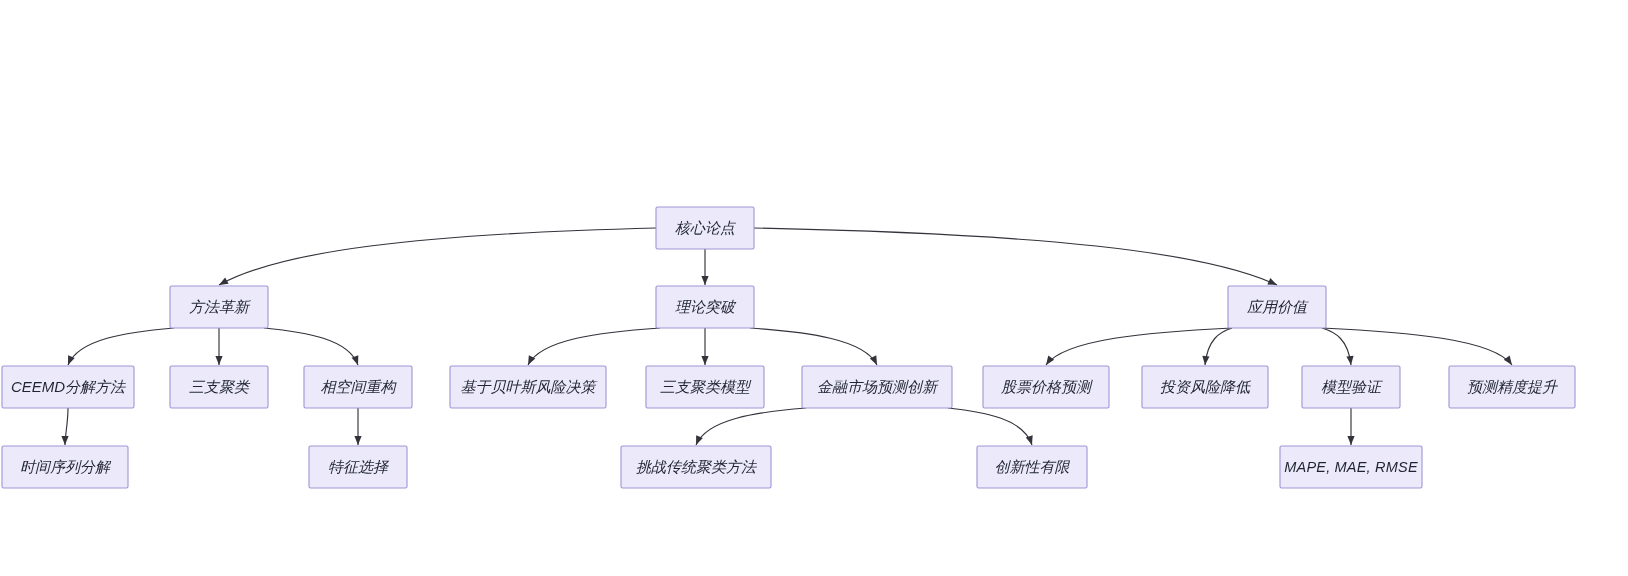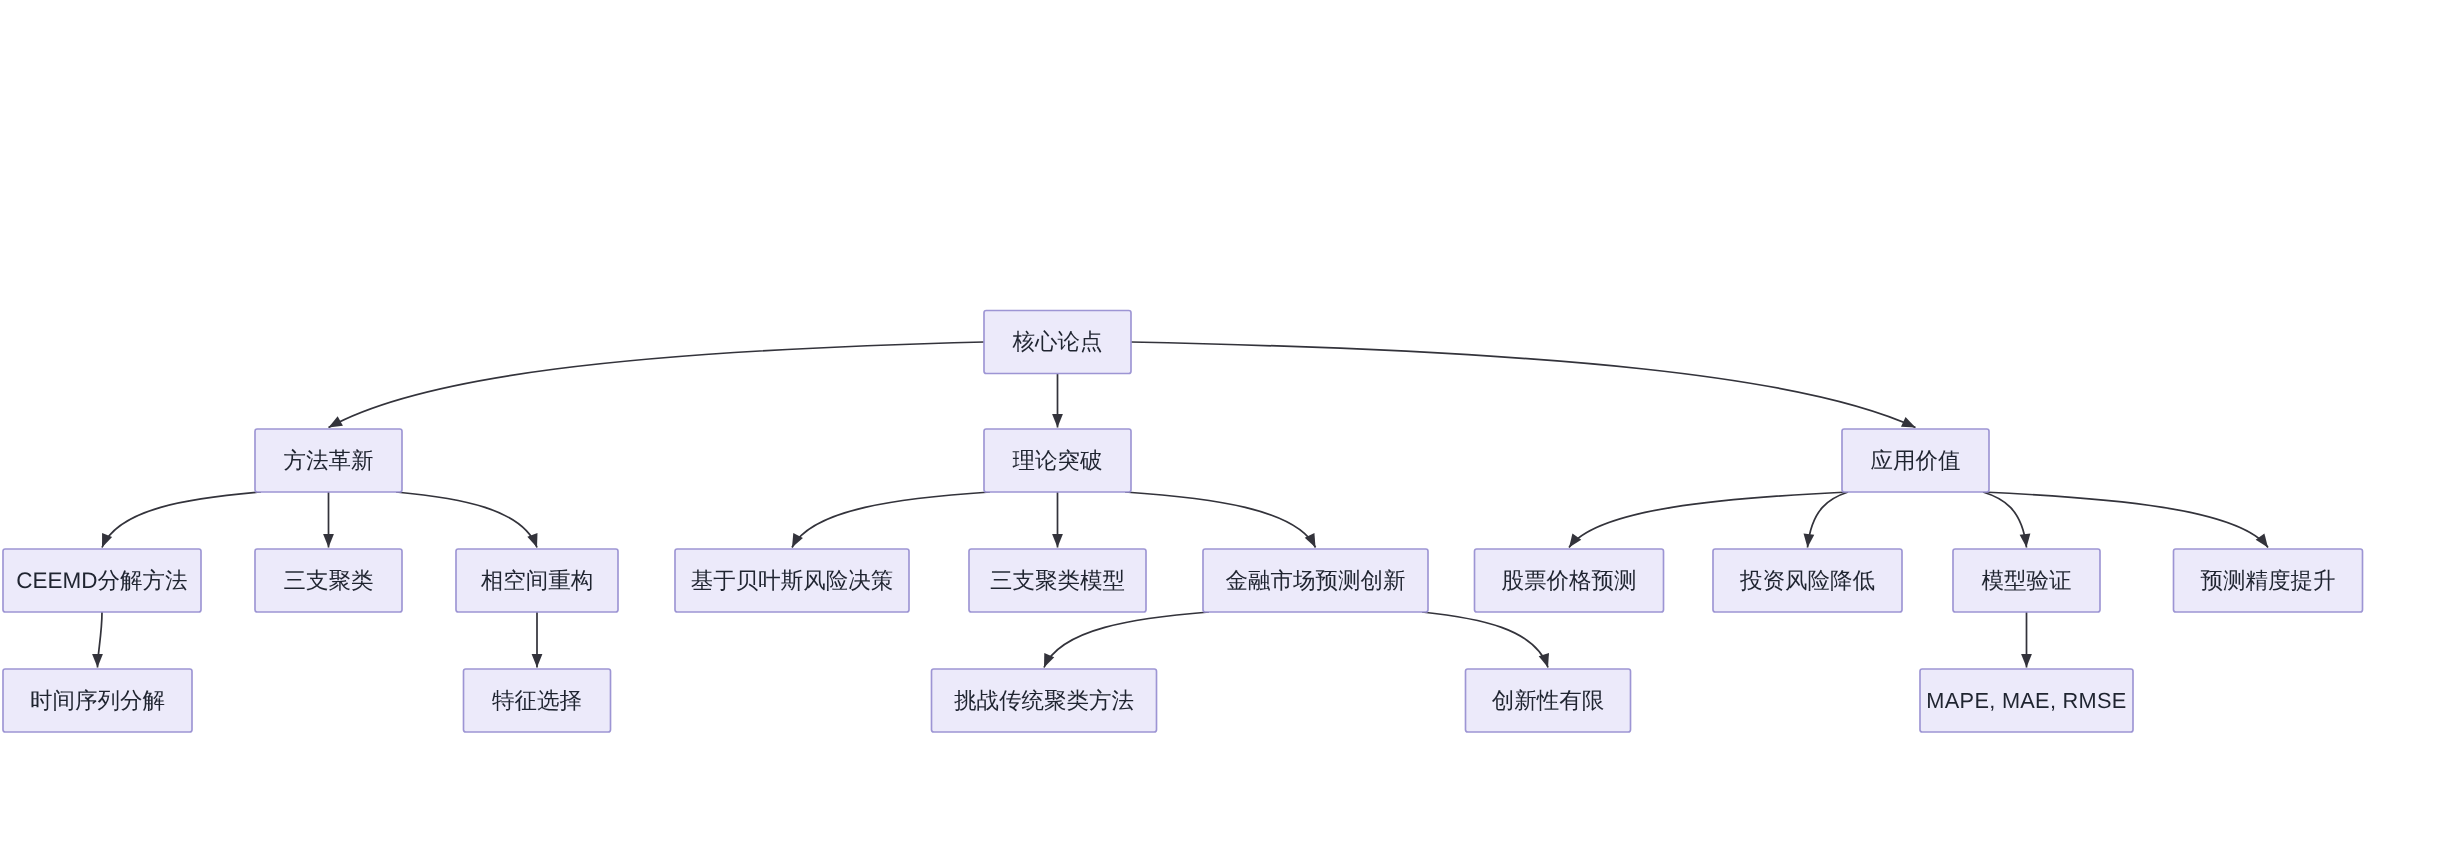--- a/index.html
+++ b/index.html
@@ -7,20 +7,21 @@
     padding: 0;
     background: #ffffff;
   }
   #diagram-root {
     position: relative;
     width: 1628px;
     height: 576px;
     background: #ffffff;
     font-family: "Liberation Sans", "DejaVu Sans", sans-serif;
     overflow: hidden;
+    font-style: italic;
   }
   svg.flowchart {
     display: block;
     width: 1628px;
     height: 576px;
   }
   .node-box {
     fill: #ECEAFA;
     stroke: #9D95D4;
     stroke-width: 1.1px;

